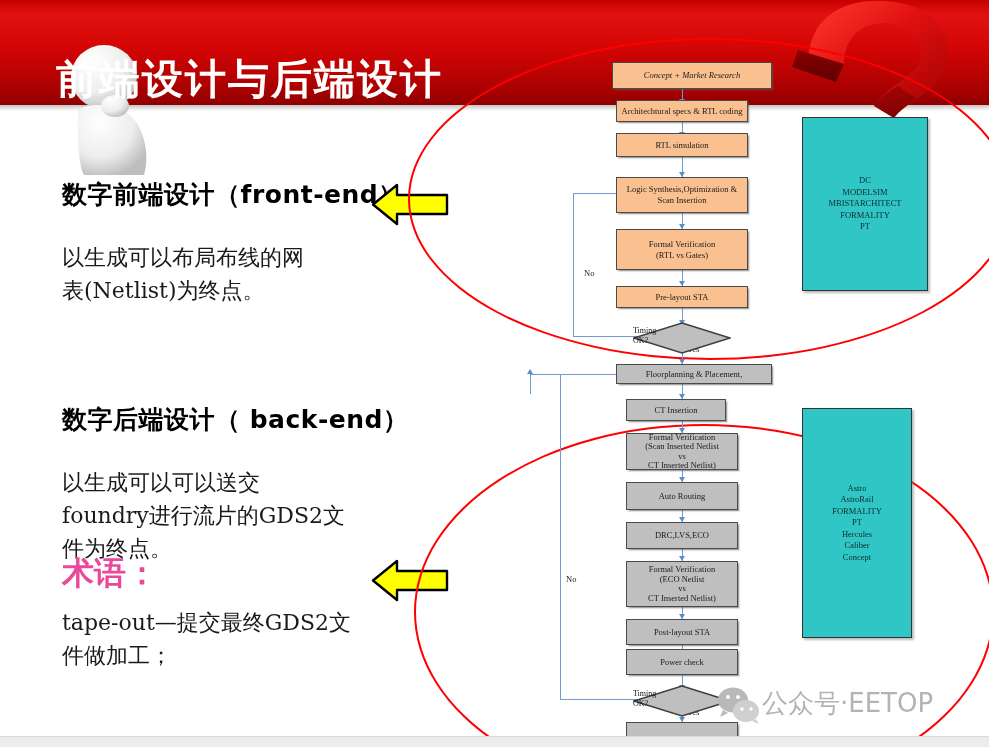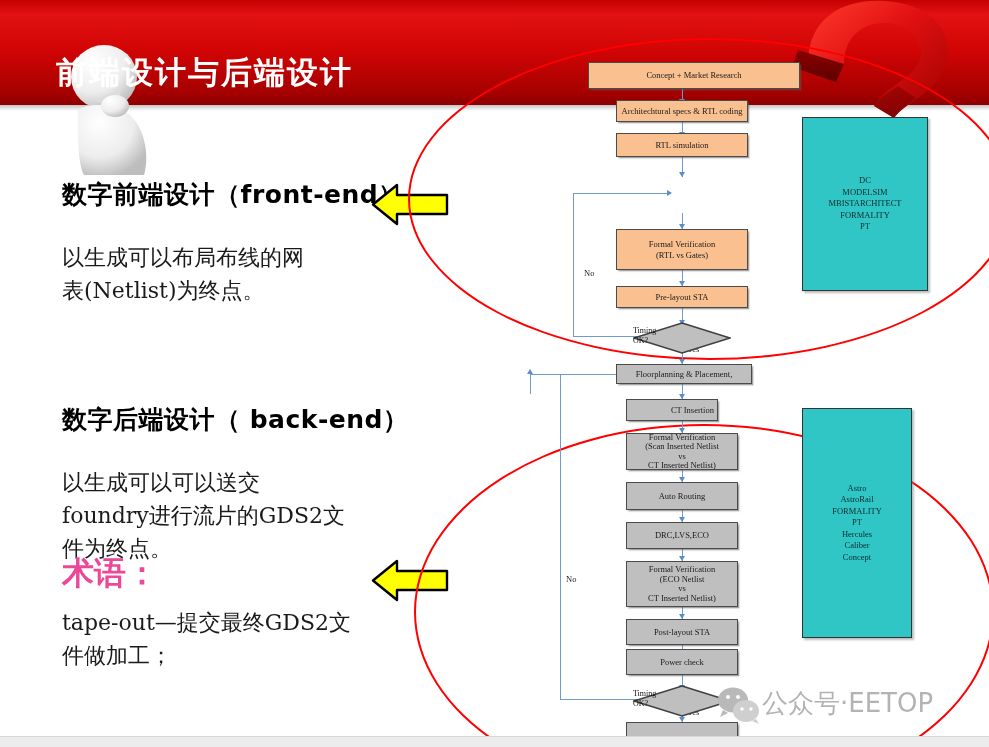--- a/index.html
+++ b/index.html
@@ -16,21 +16,21 @@
     position:absolute;left:0;top:0;width:989px;height:105px;
     background:linear-gradient(180deg,#c60000 0%,#e21212 14%,#d40505 45%,#a60000 88%,#8d0000 100%);
     overflow:hidden;
   }
   .banner-shadow{
     position:absolute;left:0;top:105px;width:989px;height:6px;
     background:linear-gradient(180deg,rgba(150,150,150,.55) 0%,rgba(255,255,255,0) 100%);
   }
   .banner-title{
     position:absolute;left:56px;top:20px;
-    color:#ffffff;font-size:31px;line-height:64px;letter-spacing:2px;
+    color:#ffffff;font-size:41px;line-height:64px;letter-spacing:2px;
     font-family:Liberation Serif, serif;
     white-space:nowrap;
   }
 
   
   .qmark-wrap{position:absolute;left:790px;top:-6px;width:199px;height:175px;}
   .thinker{position:absolute;left:58px;top:44px;width:105px;height:131px;}
 
   
   .lead{
@@ -286,57 +286,61 @@
   <div class="conn vline" style="left:560px;top:374px;height:326px;"></div>
   <div class="conn hline" style="left:560px;top:374px;width:111px;"></div>
   <div class="arrowhead-right" style="left:667px;top:370.6px;"></div>
   <div class="edge-label" style="left:566px;top:574px;">No</div>
   <div class="edge-label" style="left:687px;top:707px;">Yes</div>
 
   <div class="conn vline" style="left:530px;top:374px;height:20px;"></div>
   <div class="conn hline" style="left:530px;top:374px;width:31px;"></div>
   <div class="arrowhead-up" style="left:526.6px;top:369px;"></div>
 
-  <div class="fbox orange" style="left:588px;top:62px;width:212px;height:27px;">
+  <div class="fbox orange" style="left:612px;top:62px;width:160px;height:27px;font-style:italic;">
     <div class="inner">Concept + Market Research</div>
   </div>
 
   <div class="fbox orange" style="left:616px;top:100px;width:132px;height:22px;">
     <div class="inner">Architechtural specs &amp; RTL coding</div>
   </div>
 
   <div class="fbox orange" style="left:616px;top:133px;width:132px;height:24px;">
     <div class="inner">RTL simulation</div>
   </div>
 
+  <div class="fbox orange" style="left:616px;top:177px;width:132px;height:36px;">
+    <div class="inner" style="white-space:pre-line;">Logic Synthesis,Optimization &amp;
+Scan Insertion</div>
+  </div>
 
   <div class="fbox orange" style="left:616px;top:229px;width:132px;height:41px;">
     <div class="inner" style="white-space:pre-line;">Formal Verification
 (RTL vs Gates)</div>
   </div>
 
   <div class="fbox orange" style="left:616px;top:286px;width:132px;height:22px;">
     <div class="inner">Pre-layout STA</div>
   </div>
 
   <div class="diamond" style="left:633px;top:322px;">
     <svg width="98" height="32" viewBox="0 0 98 32">
       <polygon points="49,1 97,16 49,31 1,16" fill="#bfbfbf" stroke="#3f3f3f" stroke-width="1.4"></polygon>
     </svg>
     <div class="dlabel">
       <div>Timing</div>
       <div>OK?</div>
     </div>
   </div>
 
-  <div class="fbox gray" style="left:616px;top:364px;width:136px;height:20px;">
+  <div class="fbox gray" style="left:616px;top:364px;width:156px;height:20px;">
     <div class="inner">Floorplanning &amp; Placement,</div>
   </div>
 
-  <div class="fbox gray" style="left:626px;top:399px;width:92px;height:22px;justify-content:flex-end;">
+  <div class="fbox gray" style="left:626px;top:399px;width:100px;height:22px;">
     <div class="inner">CT Insertion</div>
   </div>
 
   <div class="fbox gray" style="left:626px;top:433px;width:112px;height:37px;">
     <div class="inner" style="white-space:pre-line;line-height:9.5px;">Formal Verification
 (Scan Inserted Netlist
 vs
 CT Inserted Netlist)</div>
   </div>
 

